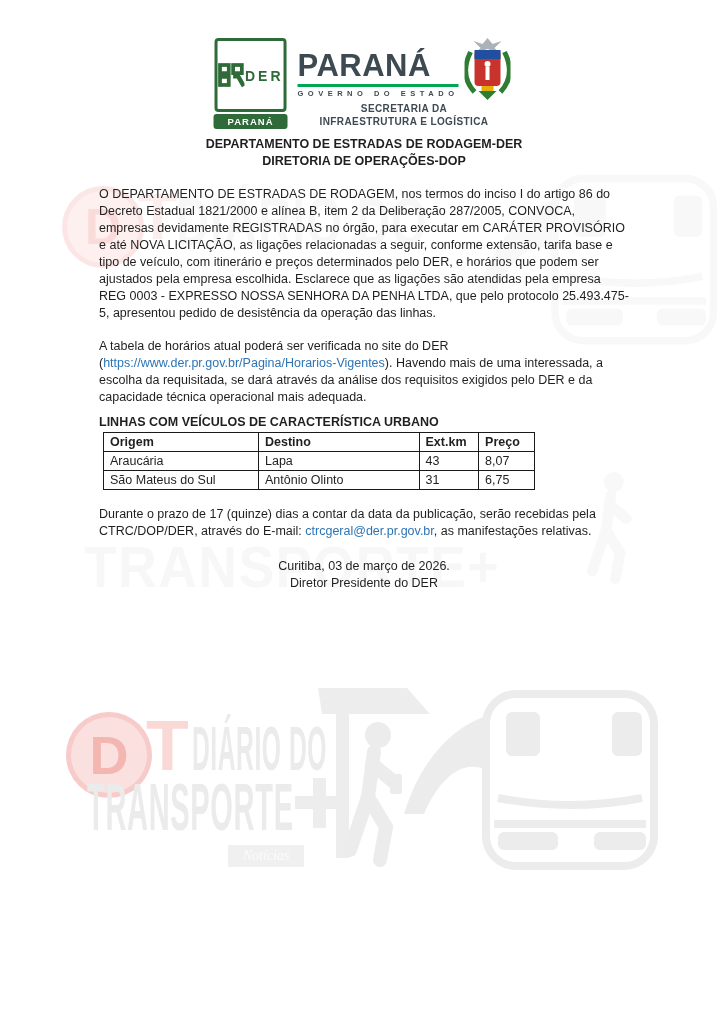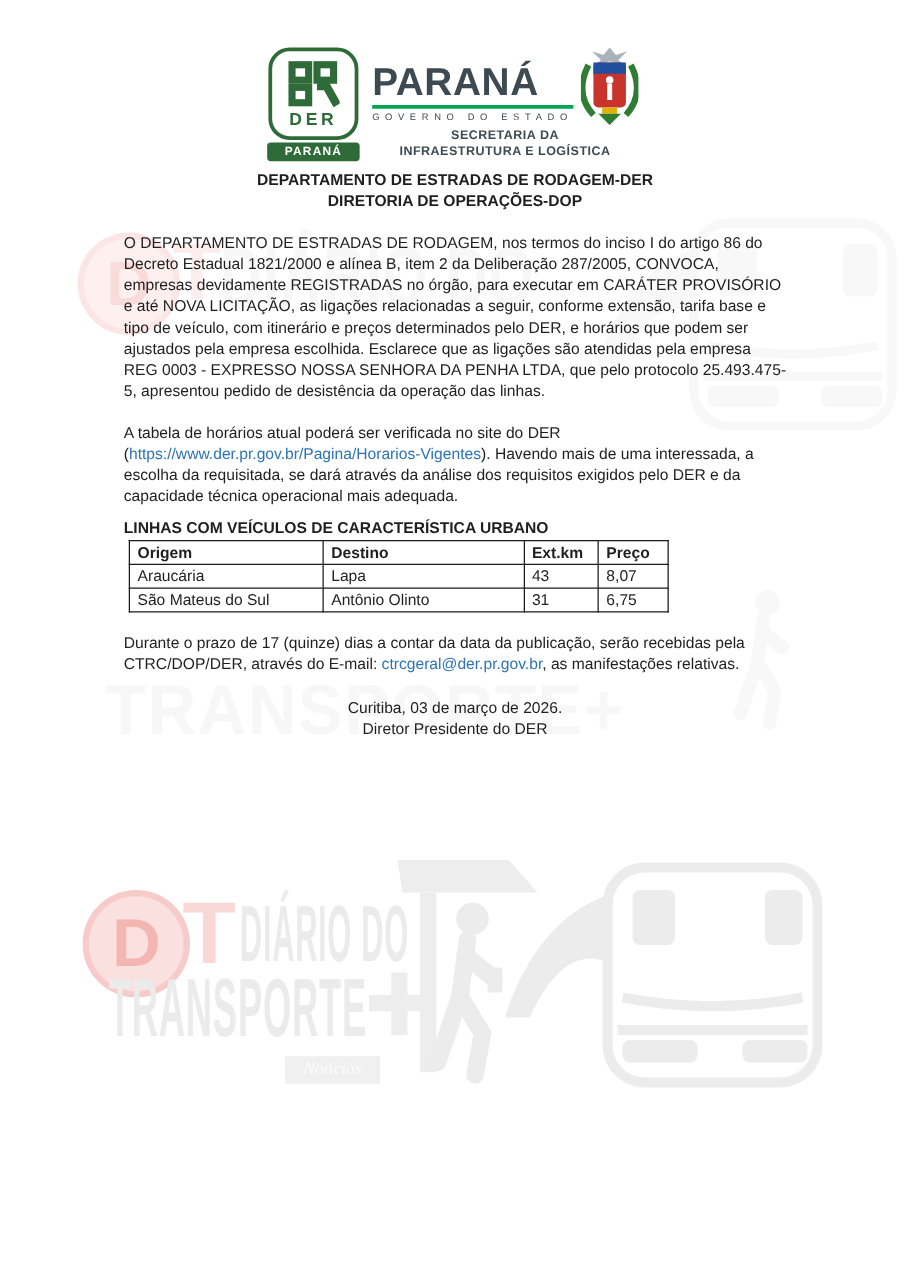--- a/index.html
+++ b/index.html
@@ -27,35 +27,35 @@
     font-family:"Liberation Serif","DejaVu Serif",serif; font-style:italic;
     font-size:14px; text-align:center; line-height:22px;
   }
   
   .logo-row {
     position:absolute; top:38px; left:50%; transform:translateX(-50%);
     display:flex; align-items:flex-start; gap:10px; z-index:2;
   }
   .der-badge { width:74px; text-align:center; }
   .der-box {
-    width:66px; height:68px; border:3px solid #2e6b38; border-radius:17px;
-    display:flex; flex-direction:column; align-items:center; justify-content:center;
+    width:66px; height:68px; border:3px solid #2e6b38; border-radius:4px;
+    display:flex; flex-direction:row; align-items:center; justify-content:center;
     background:#fff; margin:0 auto;
   }
   .der-acronym { font-size:14px; font-weight:800; color:#2e6b38; letter-spacing:3px; margin-top:1px; }
   .der-banner {
     margin-top:2px; background:#2e6b38; color:#fff; font-size:9.5px; font-weight:800;
     letter-spacing:1px; border-radius:3px; padding:2px 0; width:74px;
   }
   .pr-block { display:flex; flex-direction:column; align-items:center; }
   .pr-top { display:flex; align-items:flex-start; gap:6px; }
   .pr-wordcol { display:flex; flex-direction:column; margin-top:12px; }
   .pr-word { font-size:31px; font-weight:900; color:#3e4a52; letter-spacing:0.5px; line-height:1; }
   .pr-line { height:3px; background:#00a651; margin:3px 0 2px 0; }
-  .pr-gov { font-size:7.5px; font-weight:400; color:#3e4a52; letter-spacing:4.5px; white-space:nowrap; }
+  .pr-gov { font-size:7.5px; font-weight:700; color:#3e4a52; letter-spacing:4.5px; white-space:nowrap; }
   .pr-sec { font-size:10px; font-weight:700; color:#3e4a52; text-align:right; line-height:13px; letter-spacing:0.4px; }
   
   .content { position:absolute; left:99px; top:136px; width:530px; z-index:1; font-size:12.5px; line-height:17px; }
   .doc-title { text-align:center; font-weight:700; }
   .doc-title .u { text-decoration:underline; }
   p.body-par { margin:16px 0 0 0; }
   a.doc-link { color:#2e74b5; cursor:pointer; }
   .table-title { text-align:left; font-weight:700; margin-top:8px; }
   table.lines {
     border-collapse:collapse; margin:1px 0 0 4px; width:432px;

